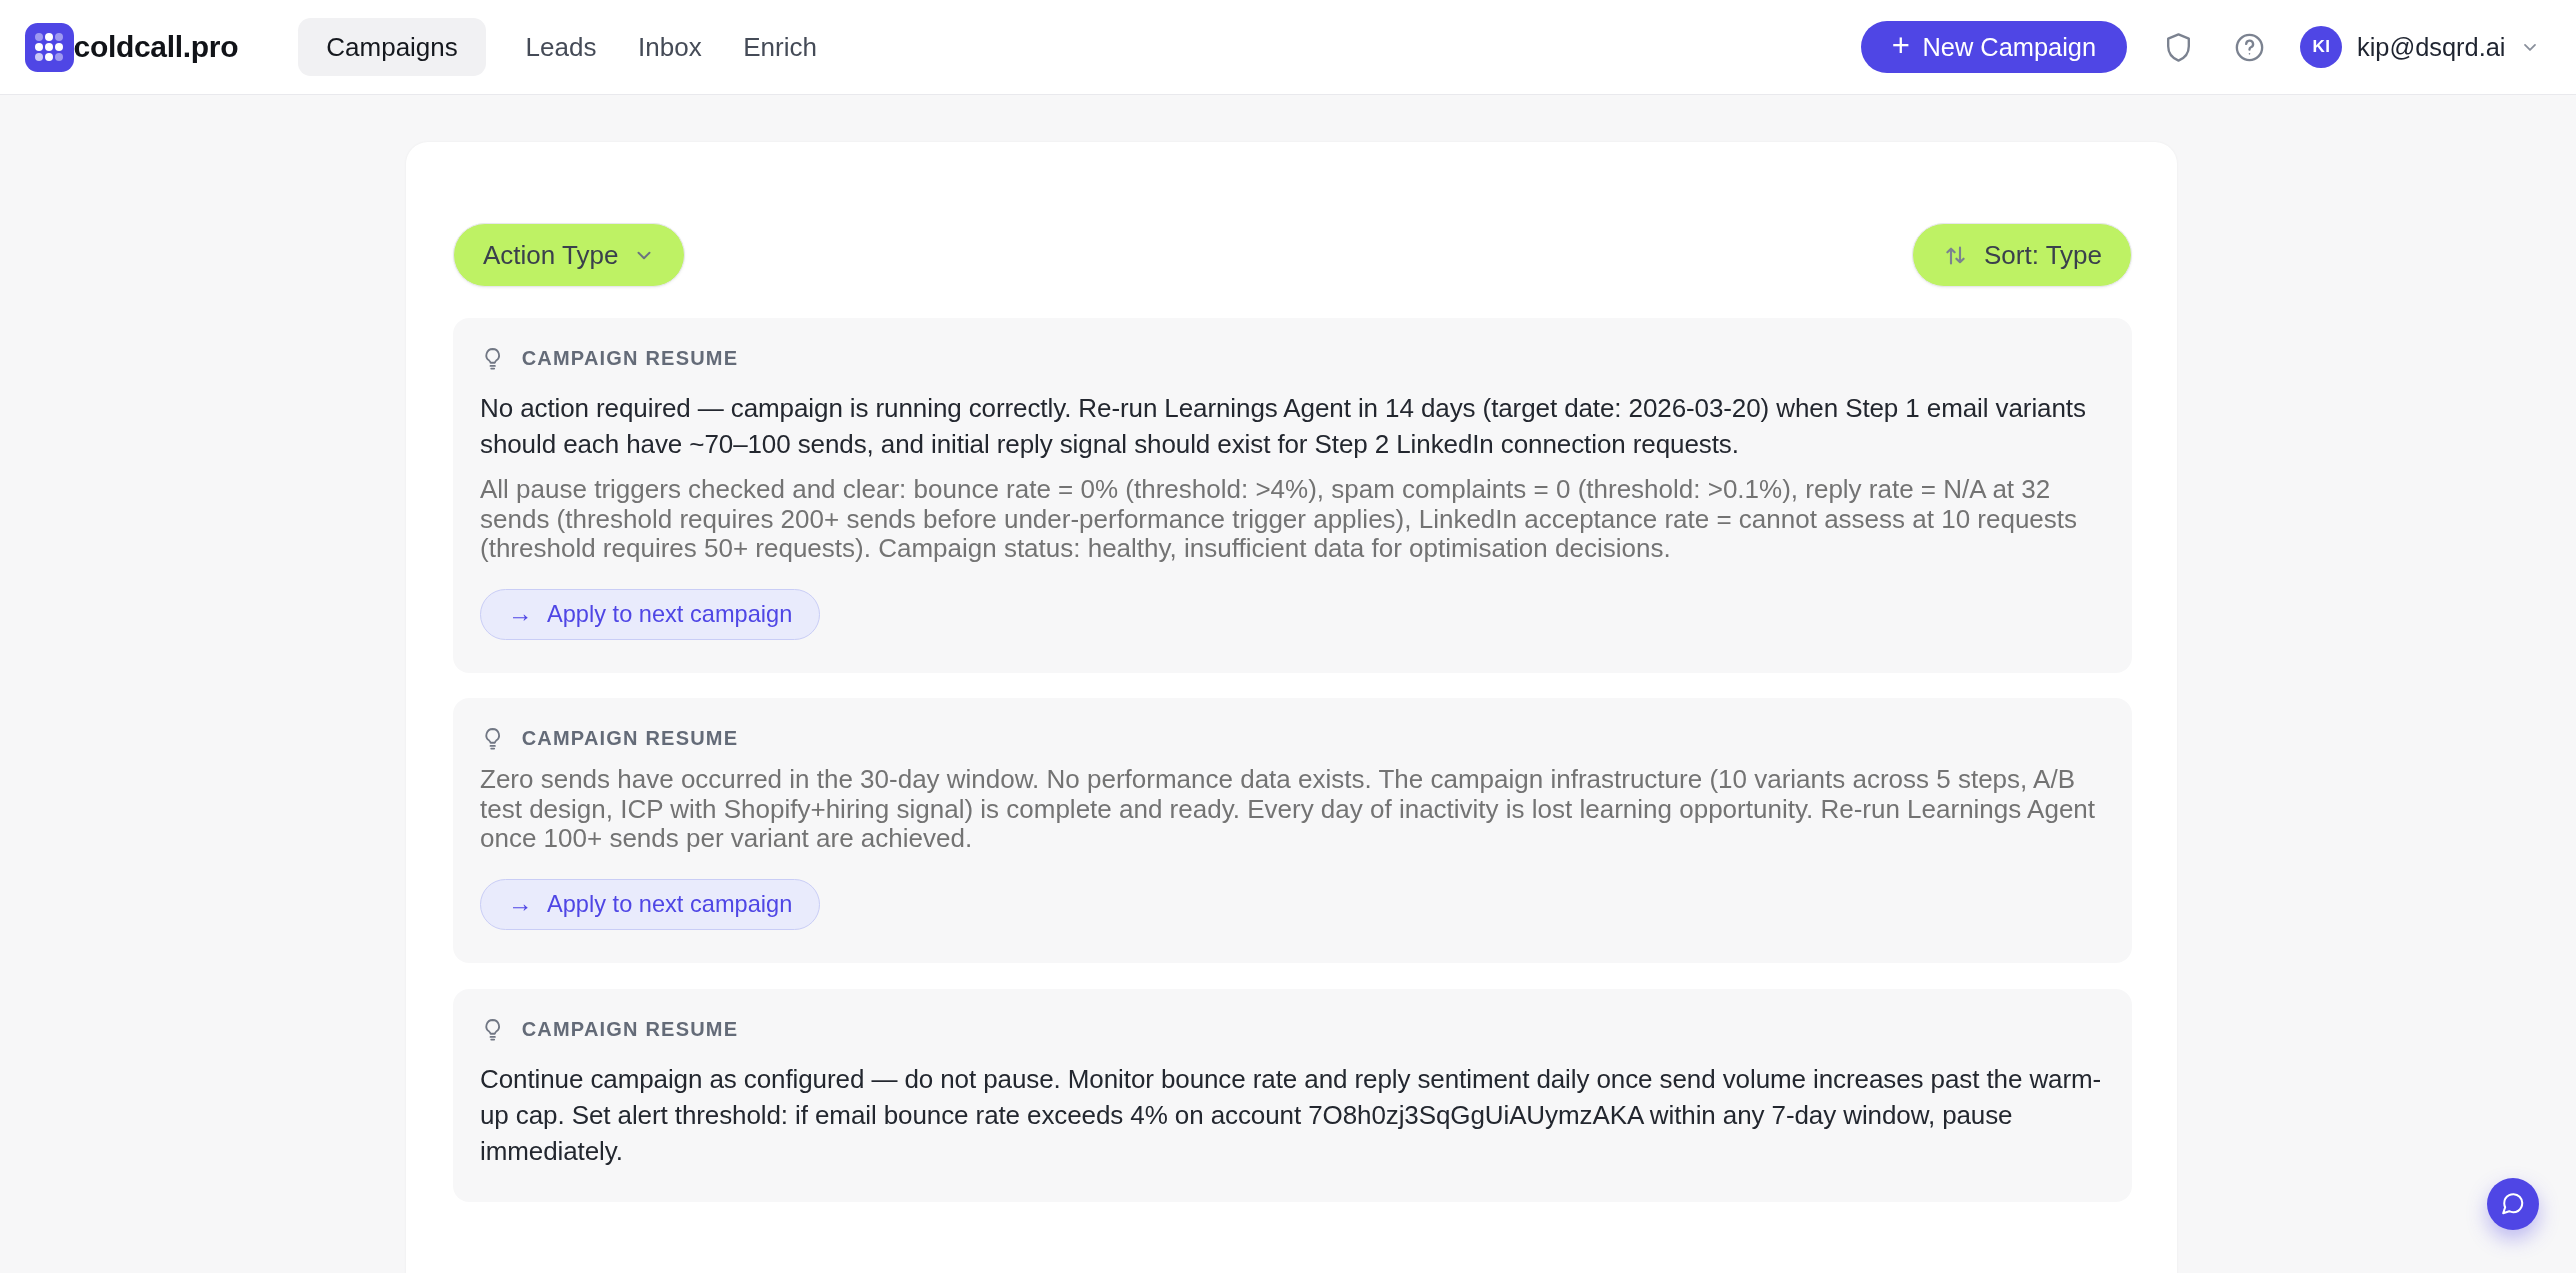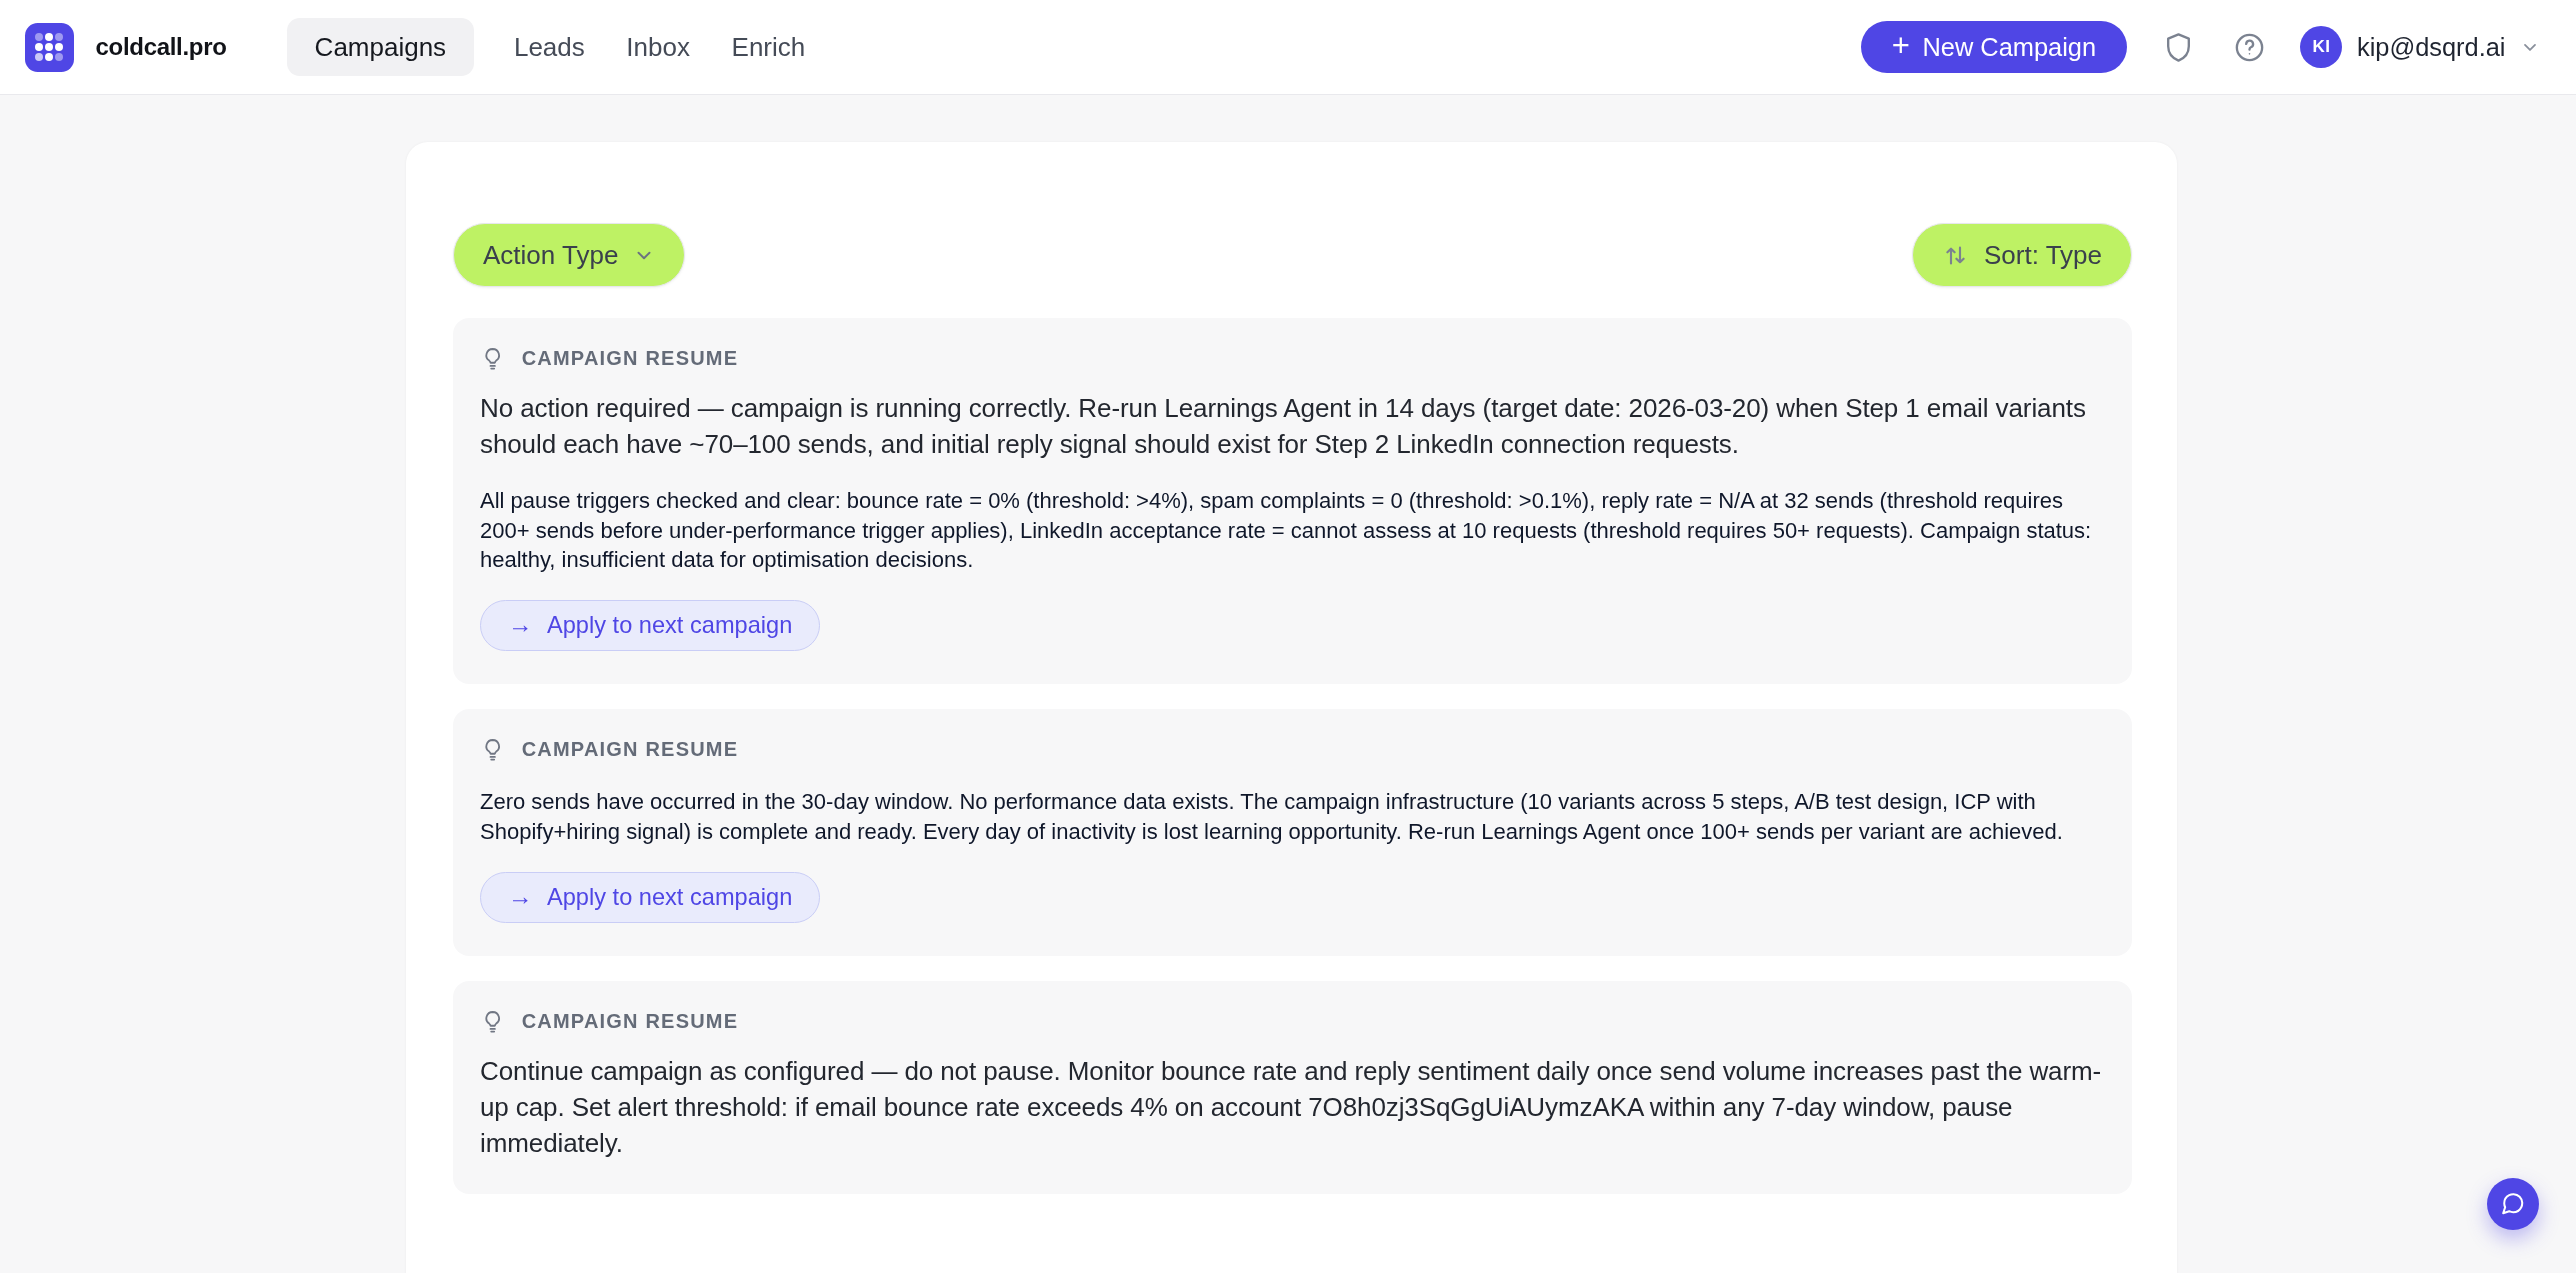--- a/index.html
+++ b/index.html
@@ -29,21 +29,21 @@
   .logo {
     width: 49px; height: 49px; border-radius: 12.7px;
     background: #4f46e5;
     display: grid; grid-template-columns: repeat(3, 1fr);
     place-items: center; padding: 10px;
   }
   .logo i { width: 8.2px; height: 8.2px; border-radius: 50%; background: #fff; display: block; }
   .logo i.dim { opacity: .45; }
   .logo i.mid { opacity: .7; }
   .brand {
-    margin-left: 22px; font-size: 24px; font-weight: 700; color: #111318;
+    font-size: 30px; font-weight: 700; color: #111318;
     letter-spacing: -0.3px;
   }
   .nav { display: flex; align-items: center; margin-left: 60px; gap: 38px; }
   .nav-item {
     font-size: 26px; color: #454b57; cursor: pointer; padding: 5.4px 1.8px;
   }
   .nav-item.active {
     background: #f1f1f3; color: #15181e; border-radius: 12.7px;
     padding: 13.6px 28px; font-weight: 500;
   }
@@ -92,21 +92,21 @@
   .card-head { display: flex; align-items: center; gap: 16.3px; }
   .card-type {
     font-size: 20px; font-weight: 700; letter-spacing: 1.2px;
     color: #646b78; text-transform: uppercase;
   }
   .card-title {
     margin-top: 18px; font-size: 26px; line-height: 36px; color: #23272f;
     max-width: 1628px; letter-spacing: -0.1px;
   }
   .card-detail {
-    margin-top: 24px; font-size: 22px; line-height: 29.5px; color: #0f172a;
+    margin-top: 13px; font-size: 26px; line-height: 29.5px; color: #737373;
     max-width: 1635px;
   }
   .btn-apply {
     margin-top: 25.4px;
     display: inline-flex; align-items: center; gap: 14.5px;
     background: #e9ebfc; border: 1.4px solid #c9cdf6; border-radius: 907px;
     height: 51px; padding: 0 27px; cursor: pointer;
     color: #4f46e5; font-size: 23.6px; font-weight: 500; font-family: inherit;
   }
   .btn-apply .arrow { font-size: 24.5px; line-height: 1; }

